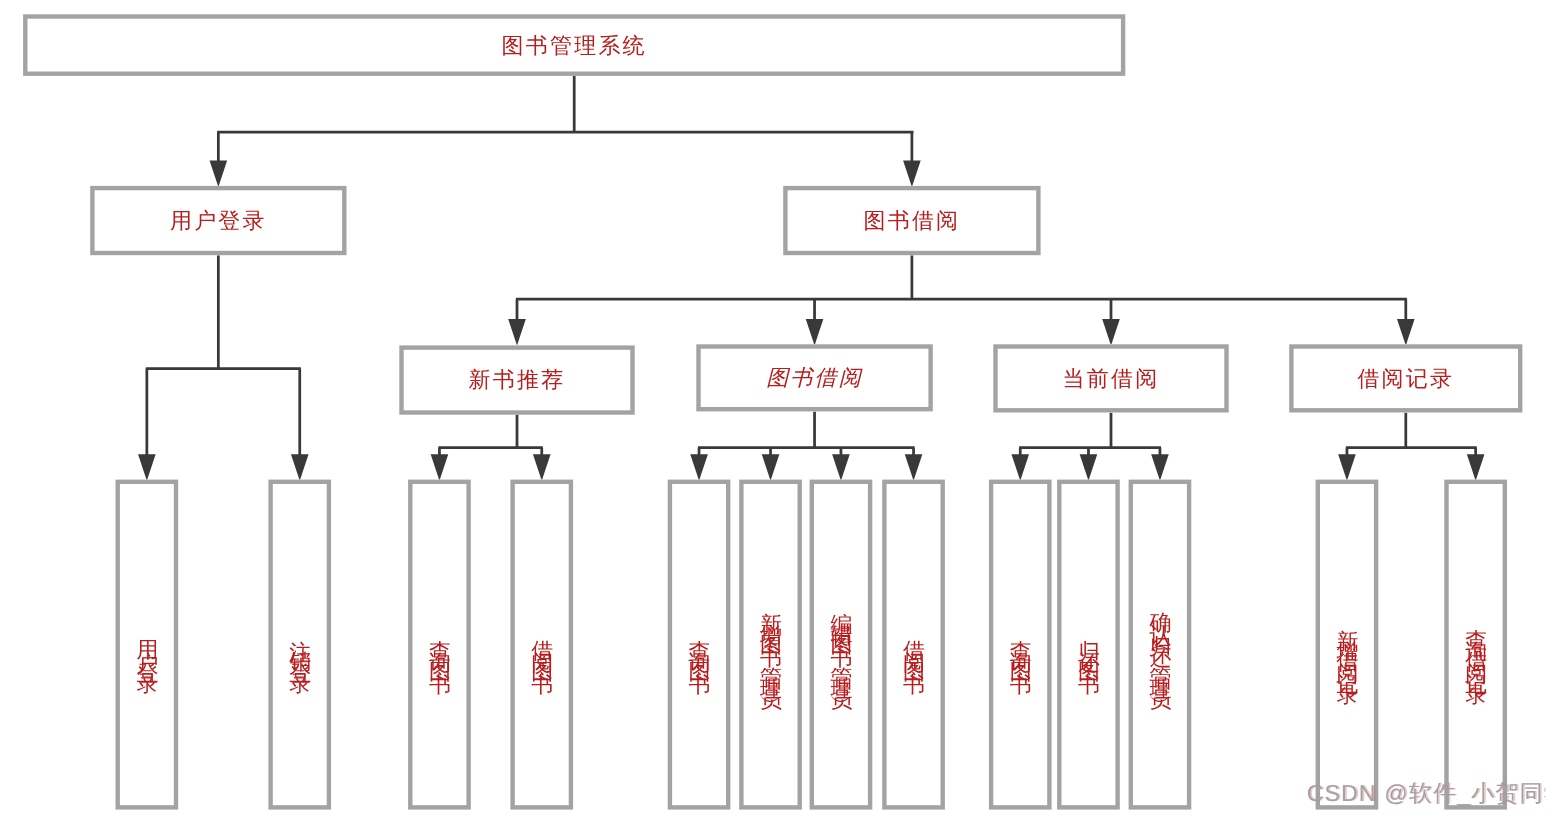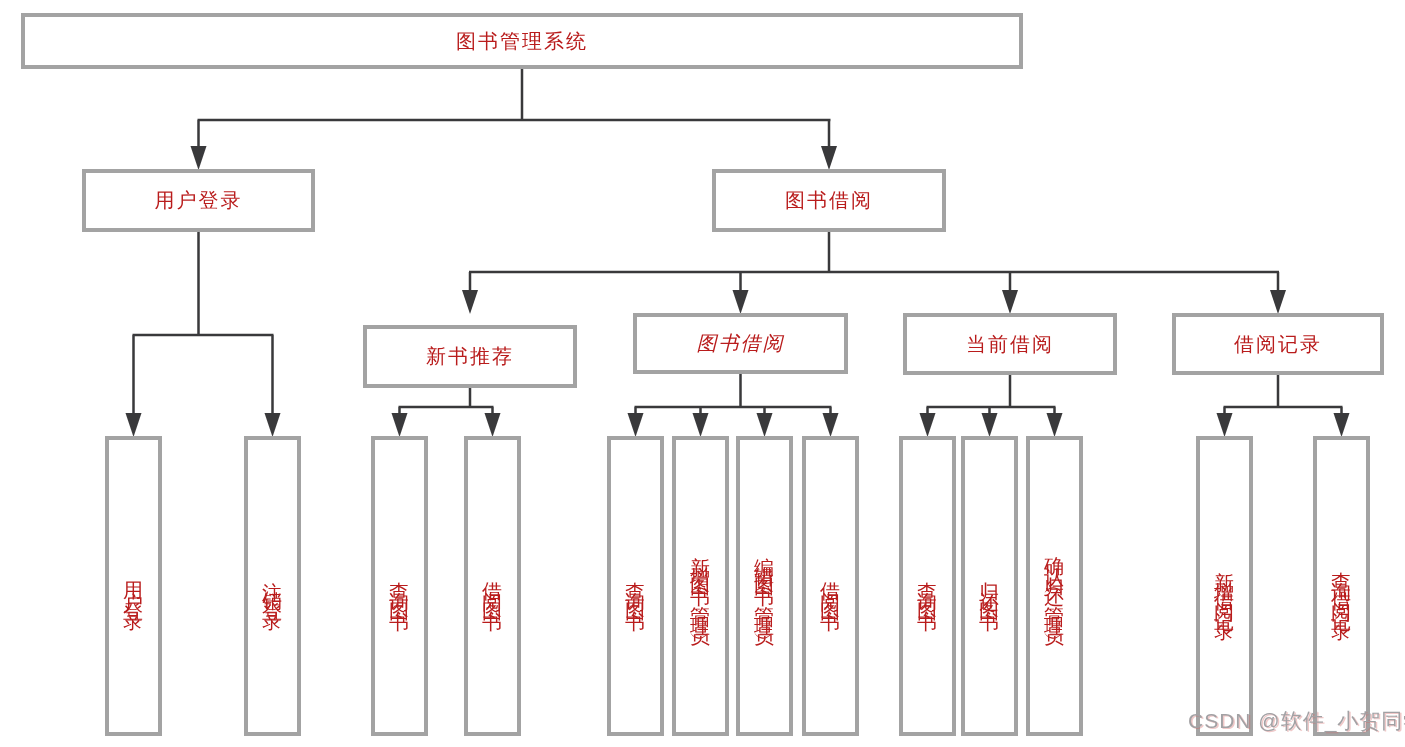--- a/index.html
+++ b/index.html
@@ -72,21 +72,21 @@
       <polygon points="1216.5,413 1232.5,413 1224.5,437"></polygon>
       <polygon points="1333.5,413 1349.5,413 1341.5,437"></polygon>
     </g>
   </svg>
 
   <div class="node h-node" style="left:21px; top:13px; width:1002px; height:56px;">图书管理系统</div>
 
   <div class="node h-node" style="left:82px; top:169px; width:233px; height:63px;">用户登录</div>
   <div class="node h-node" style="left:712px; top:169px; width:234px; height:63px;">图书借阅</div>
 
-  <div class="node h-node" style="left:363px; top:325px; width:214px; height:63px;">新书推荐</div>
+  <div class="node h-node" style="left:363px; top:314px; width:214px; height:63px;">新书推荐</div>
   <div class="node h-node" style="left:633px; top:313px; width:215px; height:61px;font-style:italic;">图书借阅</div>
   <div class="node h-node" style="left:903px; top:313px; width:214px; height:62px;">当前借阅</div>
   <div class="node h-node" style="left:1172px; top:313px; width:212px; height:62px;">借阅记录</div>
 
   <div class="node v-node" style="left:105px; top:436px; width:57px; height:300px;">用户登录</div>
   <div class="node v-node" style="left:244px; top:436px; width:57px; height:300px;">注销登录</div>
 
   <div class="node v-node" style="left:371px; top:436px; width:57px; height:300px;">查询图书</div>
   <div class="node v-node" style="left:464px; top:436px; width:57px; height:300px;">借阅图书</div>
 

